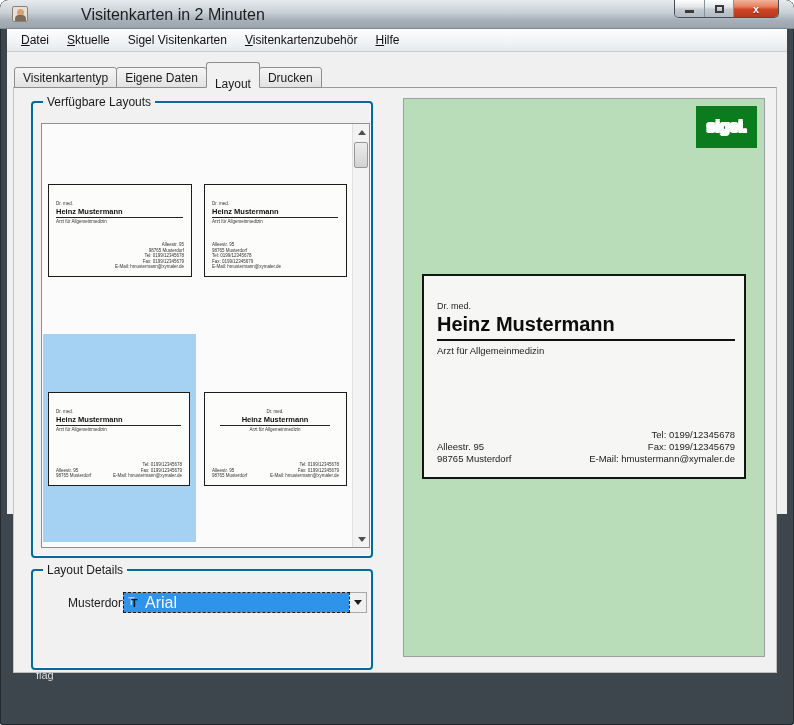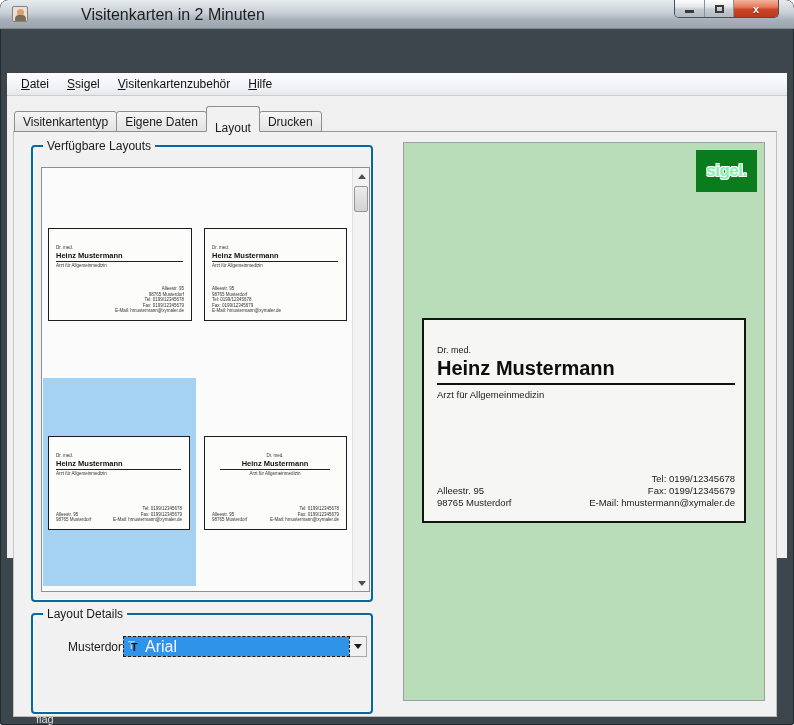--- a/index.html
+++ b/index.html
@@ -28,21 +28,21 @@
   .cap-btn:first-child { border-left:none; }
   .cap-min, .cap-max { width:29px;
              background:linear-gradient(180deg,#fdfdfd 0%,#e3e7ea 40%,#c4cbd1 55%,#b2bac1 100%); }
   .cap-close { width:45px; color:#fff; font-size:11px; font-weight:bold;
              background:linear-gradient(180deg,#f1b39e 0%,#e57d5c 40%,#ce4526 55%,#b63a1e 100%);
              text-shadow:0 1px 1px #6f2410; }
   .glyph-min { width:9px; height:3px; background:#3a3a3a; margin-top:6px; }
   .glyph-max { width:9px; height:8px; border:2px solid #3a3a3a; background:transparent; }
 
   
-  .client { position:absolute; top:29px; left:7px; width:780px; height:485px; background:#f0f0f0;margin-top:44px; }
+  .client { position:absolute; top:29px; left:7px; width:780px; height:485px; background:#f0f0f0; }
 
   .menubar { position:absolute; top:0; left:0; right:0; height:23px;
              background:linear-gradient(180deg,#fdfdfe 0%,#eceff2 80%,#e4e8eb 100%);
              border-bottom:1px solid #c9ccd0; display:flex; align-items:center; padding-left:5px; }
   .menu-item { font-size:12px; color:#111; padding:3px 9px; cursor:default; }
   .menu-item u { text-decoration:underline; }
 
   
   .tabs { position:absolute; left:7px; top:33px; display:flex; align-items:center; z-index:3; }
   .tab { font-size:12px; color:#1a1a1a; padding:3px 8px 3px 8px; height:21px; margin-top:4px;
@@ -111,21 +111,21 @@
   .tt-icon .t-front { position:absolute; left:3px; top:1px; font-size:11px; font-weight:bold; color:#101820; }
   .combo-arrow { width:17px; display:flex; align-items:center; justify-content:center; }
   .tri-sm { width:0; height:0; border-left:4px solid transparent; border-right:4px solid transparent;
             border-top:5px solid #1c1c1c; }
 
   
   .preview-panel { position:absolute; left:389px; top:10px; width:362px; height:559px;
                    background:#b9dcb9; border:1px solid #9aa0a4; }
   .sigel-logo { position:absolute; top:7px; right:7px; width:61px; height:42px; background:#0a7c1e;
                 display:flex; align-items:center; justify-content:center; }
-  .sigel-text { font-size:17px; font-weight:800; letter-spacing:-0.5px; color:#86efac;
+  .sigel-text { font-size:17px; font-weight:800; letter-spacing:-0.5px; color:#ffffff;
                 text-shadow:-1px -1px 0 #fff, 1px -1px 0 #fff, -1px 1px 0 #fff, 1px 1px 0 #fff, 0 1px 0 #fff, 0 -1px 0 #fff; }
   .preview-card { position:absolute; left:18px; top:175px; width:324px; height:205px;
                   background:#f6f6f4; border:2px solid #141414; }
   .pc-head { padding:24px 9px 0 13px; }
   .pc-pre  { font-size:9px; color:#222; line-height:12px; }
   .pc-name { font-size:20px; font-weight:bold; color:#0d0d0d; line-height:25px;
              border-bottom:2px solid #111; padding-bottom:2px; }
   .pc-prof { font-size:9.5px; color:#222; line-height:13px; margin-top:3px; }
   .pc-bottom { position:absolute; left:13px; right:9px; bottom:12px; display:flex;
                justify-content:space-between; align-items:flex-end; }
@@ -153,21 +153,22 @@
         <span class="glyph-max"></span>
       </div>
       <div class="cap-btn cap-close">x</div>
     </div>
   </div>
 
   <div class="client">
 
     <div class="menubar">
       <div class="menu-item"><span></span><u>D</u><span>atei</span></div>
-      <div class="menu-item"><span></span><u>S</u><span>sigel</span></div>
+      <div class="menu-item"><span></span><u>S</u><span>ktuelle</span></div>
+      <div class="menu-item"><span>Si</span><u>g</u><span>el Visitenkarten</span></div>
       <div class="menu-item"><span></span><u>V</u><span>isitenkartenzubehör</span></div>
       <div class="menu-item"><span></span><u>H</u><span>ilfe</span></div>
     </div>
 
     <div class="tabs">
       <div class="tab">Visitenkartentyp</div>
       <div class="tab">Eigene Daten</div>
       <div class="tab active">Layout</div>
       <div class="tab">Drucken</div>
     </div>

